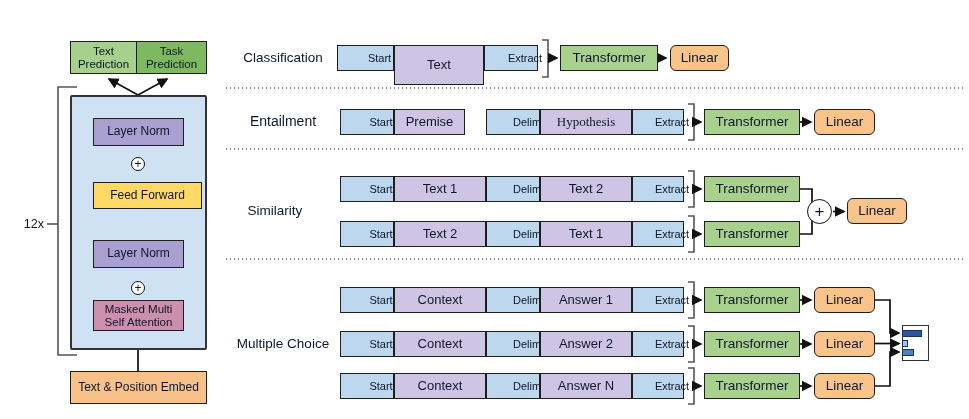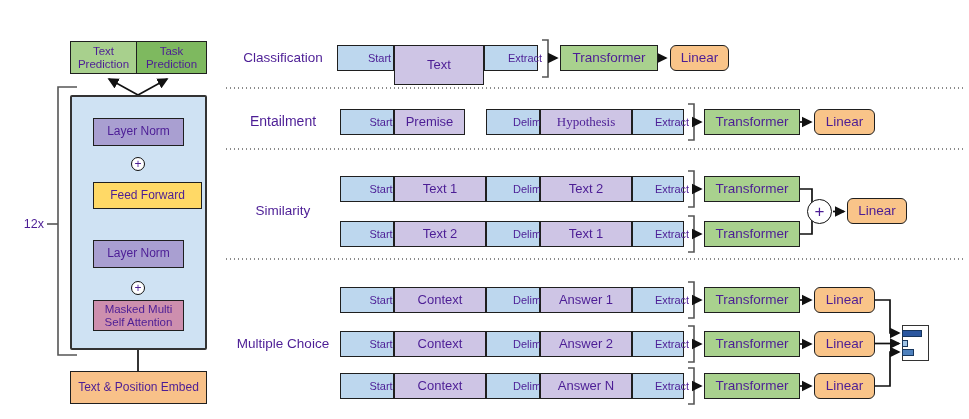--- a/index.html
+++ b/index.html
@@ -1,17 +1,17 @@
 <!DOCTYPE html>
 <html><head>
 <meta charset="utf-8">
 <style>
   html,body{margin:0;padding:0;background:#fff;}
   #canvas{position:relative;width:969px;height:419px;background:#ffffff;overflow:hidden;
-          font-family:"Liberation Sans",sans-serif;color:#4c1d95;}
+          font-family:"Liberation Sans",sans-serif;color:#0f172a;}
   svg.overlay{position:absolute;left:0;top:0;z-index:1;}
   .abox{position:absolute;box-sizing:border-box;display:flex;align-items:center;justify-content:center;
         text-align:center;border:1.5px solid #1f1f1f;z-index:2;line-height:1.12;}
   .panel{background:#cfe2f3;border:2px solid #333;border-radius:2px;z-index:1;}
   .ln{background:#a99fd1;}
   .ff{background:#ffd966;}
   .attn{background:#cd8fae;flex-direction:column;}
   .embed{background:#f8c189;}
   .heads{padding:0;z-index:2;}
   .head-l{background:#a8d08d;width:67px;height:100%;display:flex;align-items:center;justify-content:center;border-right:1.5px solid #1f1f1f;box-sizing:border-box;}
@@ -145,21 +145,21 @@
       <div class="abox trans" style="left: 560px; top: 45px; width: 98px; height: 26px; font-size: 13.5px;">Transformer</div>
       <div class="abox linear" style="left: 670px; top: 45px; width: 59px; height: 26px; font-size: 13.5px;">Linear</div>
       <div class="abox tasklabel" style="left: 216px; top: 113px; width: 134px; height: 18px; font-size: 14px;">Entailment</div>
       <div class="abox tok-blue" style="left: 340px; top: 109px; width: 54px; height: 26px; font-size: 11px;">Start</div>
       <div class="abox tok-purple" style="left: 394px; top: 109px; width: 71px; height: 26px; font-size: 13px;">Premise</div>
       <div class="abox tok-blue" style="left: 486px; top: 109px; width: 54px; height: 26px; font-size: 11px;">Delim</div>
       <div class="abox tok-purple" style="left: 540px; top: 109px; width: 92px; height: 26px; font-size: 13px; font-family: Liberation Serif, serif;">Hypothesis</div>
       <div class="abox tok-blue" style="left: 632px; top: 109px; width: 52px; height: 26px; font-size: 11px;">Extract</div>
       <div class="abox trans" style="left: 704px; top: 109px; width: 96px; height: 26px; font-size: 13.5px;">Transformer</div>
       <div class="abox linear" style="left: 814px; top: 109px; width: 61px; height: 26px; font-size: 13.5px;">Linear</div>
-      <div class="abox tasklabel" style="left: 216px; top: 202px; width: 134px; height: 18px; font-size: 13.5px;">Similarity</div>
+      <div class="abox tasklabel" style="left: 208px; top: 202px; width: 134px; height: 18px; font-size: 13.5px;">Similarity</div>
       <div class="abox tok-blue" style="left: 340px; top: 176px; width: 54px; height: 26px; font-size: 11px;">Start</div>
       <div class="abox tok-purple" style="left: 394px; top: 176px; width: 92px; height: 26px; font-size: 13px;">Text 1</div>
       <div class="abox tok-blue" style="left: 486px; top: 176px; width: 54px; height: 26px; font-size: 11px;">Delim</div>
       <div class="abox tok-purple" style="left: 540px; top: 176px; width: 92px; height: 26px; font-size: 13px;">Text 2</div>
       <div class="abox tok-blue" style="left: 632px; top: 176px; width: 52px; height: 26px; font-size: 11px;">Extract</div>
       <div class="abox trans" style="left: 704px; top: 176px; width: 96px; height: 26px; font-size: 13.5px;">Transformer</div>
       <div class="abox tok-blue" style="left: 340px; top: 221px; width: 54px; height: 26px; font-size: 11px;">Start</div>
       <div class="abox tok-purple" style="left: 394px; top: 221px; width: 92px; height: 26px; font-size: 13px;">Text 2</div>
       <div class="abox tok-blue" style="left: 486px; top: 221px; width: 54px; height: 26px; font-size: 11px;">Delim</div>
       <div class="abox tok-purple" style="left: 540px; top: 221px; width: 92px; height: 26px; font-size: 13px;">Text 1</div>

